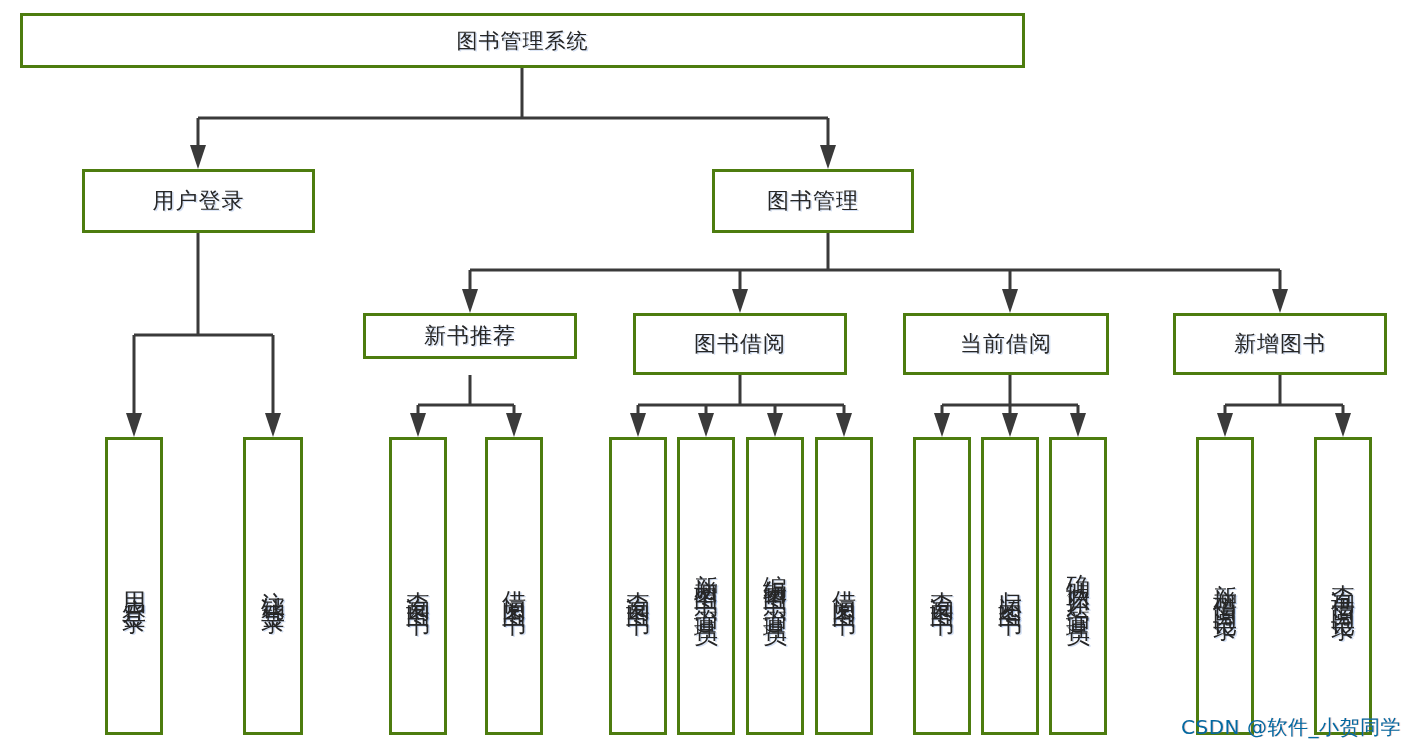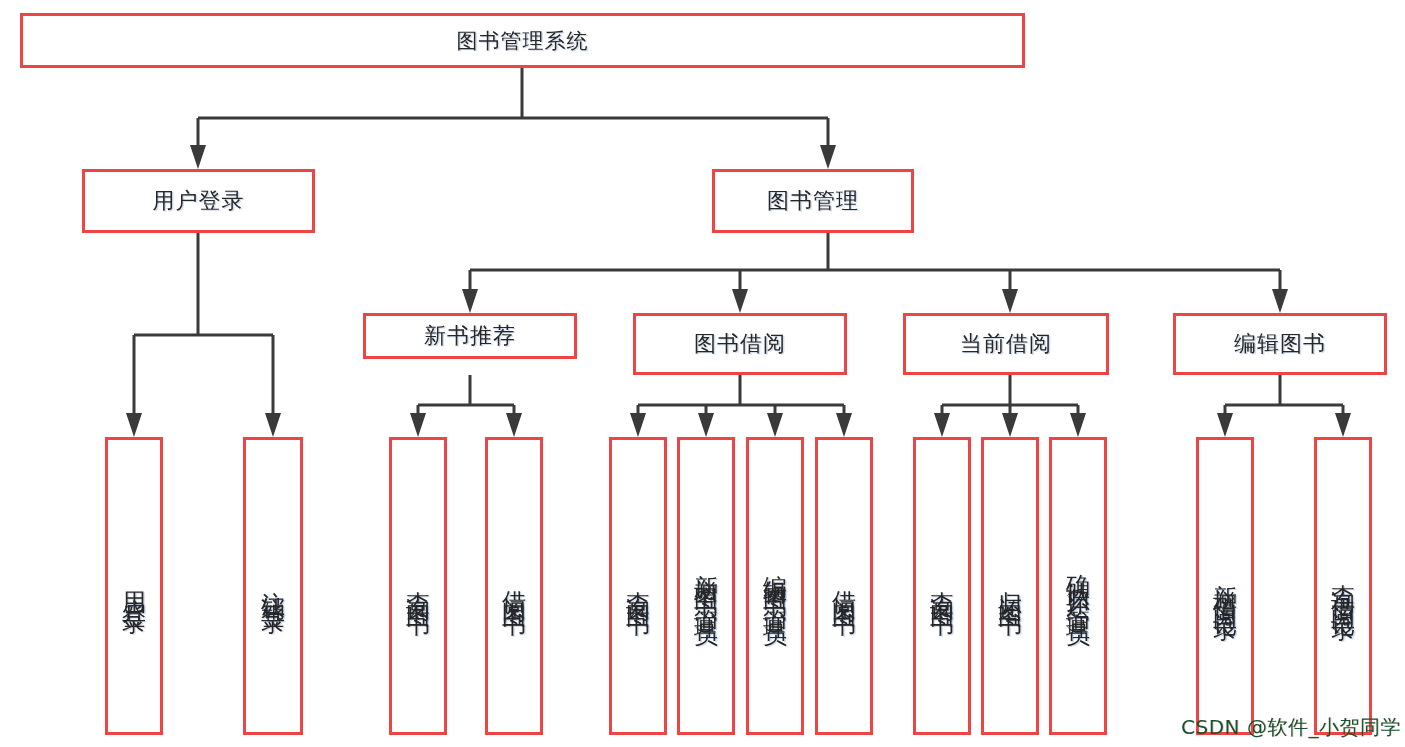--- a/index.html
+++ b/index.html
@@ -12,21 +12,21 @@
     font-family: "DejaVu Sans", sans-serif;
   }
   .wires {
     position: absolute;
     left: 0; top: 0;
     z-index: 0;
   }
   .node {
     position: absolute;
     box-sizing: border-box;
-    border: 3px solid #ef4444;
+    border: 3px solid #4d7c0f;
     background: #ffffff;
     display: flex;
     align-items: center;
     justify-content: center;
     z-index: 1;
     color: #262626;
   }
   .lbl {
     text-shadow: 1.5px 1px 0 rgba(110,150,215,0.30);
     white-space: nowrap;
@@ -39,21 +39,21 @@
     font-size: 24px;
     letter-spacing: 7px;
     line-height: 1;
   }
   .watermark {
     position: absolute;
     left: 1181px;
     top: 714px;
     z-index: 2;
     font-size: 20px;
-    color: #14532d;
+    color: #0369a1;
     letter-spacing: 0.5px;
     text-shadow: 1px 0 0 rgba(205,120,120,0.35);
     white-space: nowrap;
   }
 
   
   .n-root   { left: 20px;   top: 13px;  width: 1005px; height: 55px; }
   .n-login  { left: 82px;   top: 169px; width: 233px;  height: 64px; }
   .n-mgmt   { left: 712px;  top: 169px; width: 202px;  height: 64px; }
   .n-rec    { left: 363px;  top: 313px; width: 214px;  height: 46px; }
@@ -111,21 +111,21 @@
   <div class="node h n-rec">
     <span class="lbl">新书推荐</span>
   </div>
   <div class="node h n-borrow">
     <span class="lbl">图书借阅</span>
   </div>
   <div class="node h n-cur">
     <span class="lbl">当前借阅</span>
   </div>
   <div class="node h n-rech">
-    <span class="lbl">编辑图书</span>
+    <span class="lbl">新增图书</span>
   </div>
 
   <div class="node leaf lf-0">
     <span class="lbl">用户登录</span>
   </div>
   <div class="node leaf lf-1">
     <span class="lbl">注销登录</span>
   </div>
   <div class="node leaf lf-2">
     <span class="lbl">查询图书</span>

